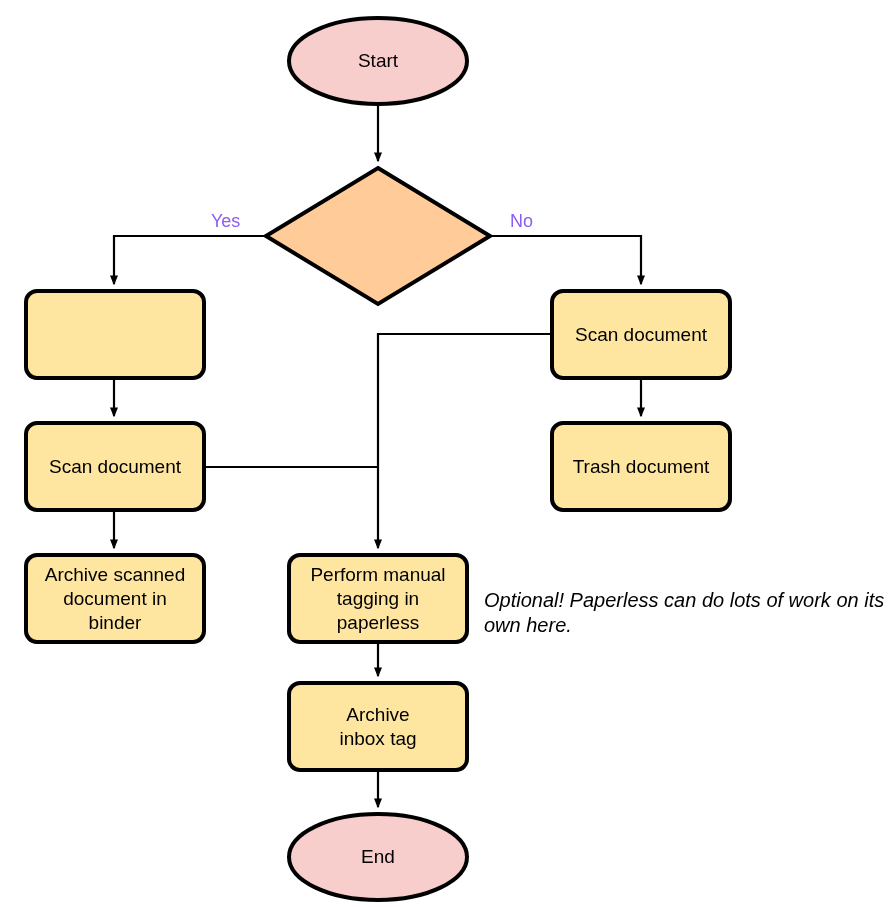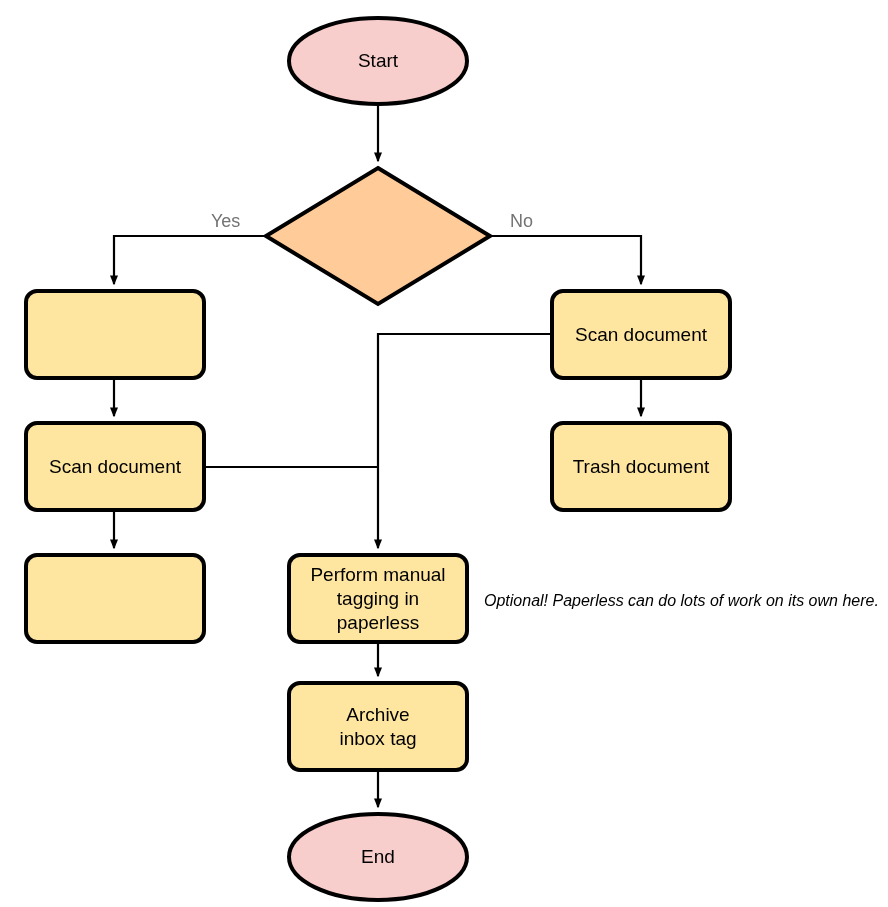--- a/index.html
+++ b/index.html
@@ -36,33 +36,33 @@
     color: #000000;
     font-family: "Liberation Sans", sans-serif;
     font-size: 19px;
     line-height: 24px;
     white-space: pre-line;
     pointer-events: none;
     box-sizing: border-box;
   }
   .edge-label {
     position: absolute;
-    color: #737373;
+    color: #8b5cf6;
     font-family: "Liberation Sans", sans-serif;
     font-size: 18px;
     line-height: 20px;
     white-space: nowrap;
     pointer-events: none;
   }
   .note-text {
     position: absolute;
     color: #000000;
     font-family: "Liberation Sans", sans-serif;
     font-style: italic;
-    font-size: 16px;
+    font-size: 20px;
     line-height: 25px;
     pointer-events: none;
   }
 </style>
 </head>
 <body>
 
 <div id="flow-root">
 
   <svg id="flow-svg" viewBox="0 0 888 907" xmlns="http://www.w3.org/2000/svg">
@@ -118,20 +118,23 @@
       <ellipse cx="378" cy="857" rx="89" ry="43" fill="#f8cecc" stroke="#000000" stroke-width="4"></ellipse>
     </g>
   </svg>
 
   <div class="node-label" style="left:289px; top:18px; width:178px; height:86px;">Start</div>
 
 
 
   <div class="node-label" style="left:22px; top:423px; width:186px; height:87px;">Scan document</div>
 
+  <div class="node-label" style="left:22px; top:555px; width:186px; height:87px;">Archive scanned
+document in
+binder</div>
 
   <div class="node-label" style="left:548px; top:291px; width:186px; height:87px;">Scan document</div>
 
   <div class="node-label" style="left:285px; top:555px; width:186px; height:87px;">Perform manual
 tagging in
 paperless</div>
 
   <div class="node-label" style="left:548px; top:423px; width:186px; height:87px;">Trash document</div>
 
   <div class="node-label" style="left:289px; top:683px; width:178px; height:87px;">Archive

